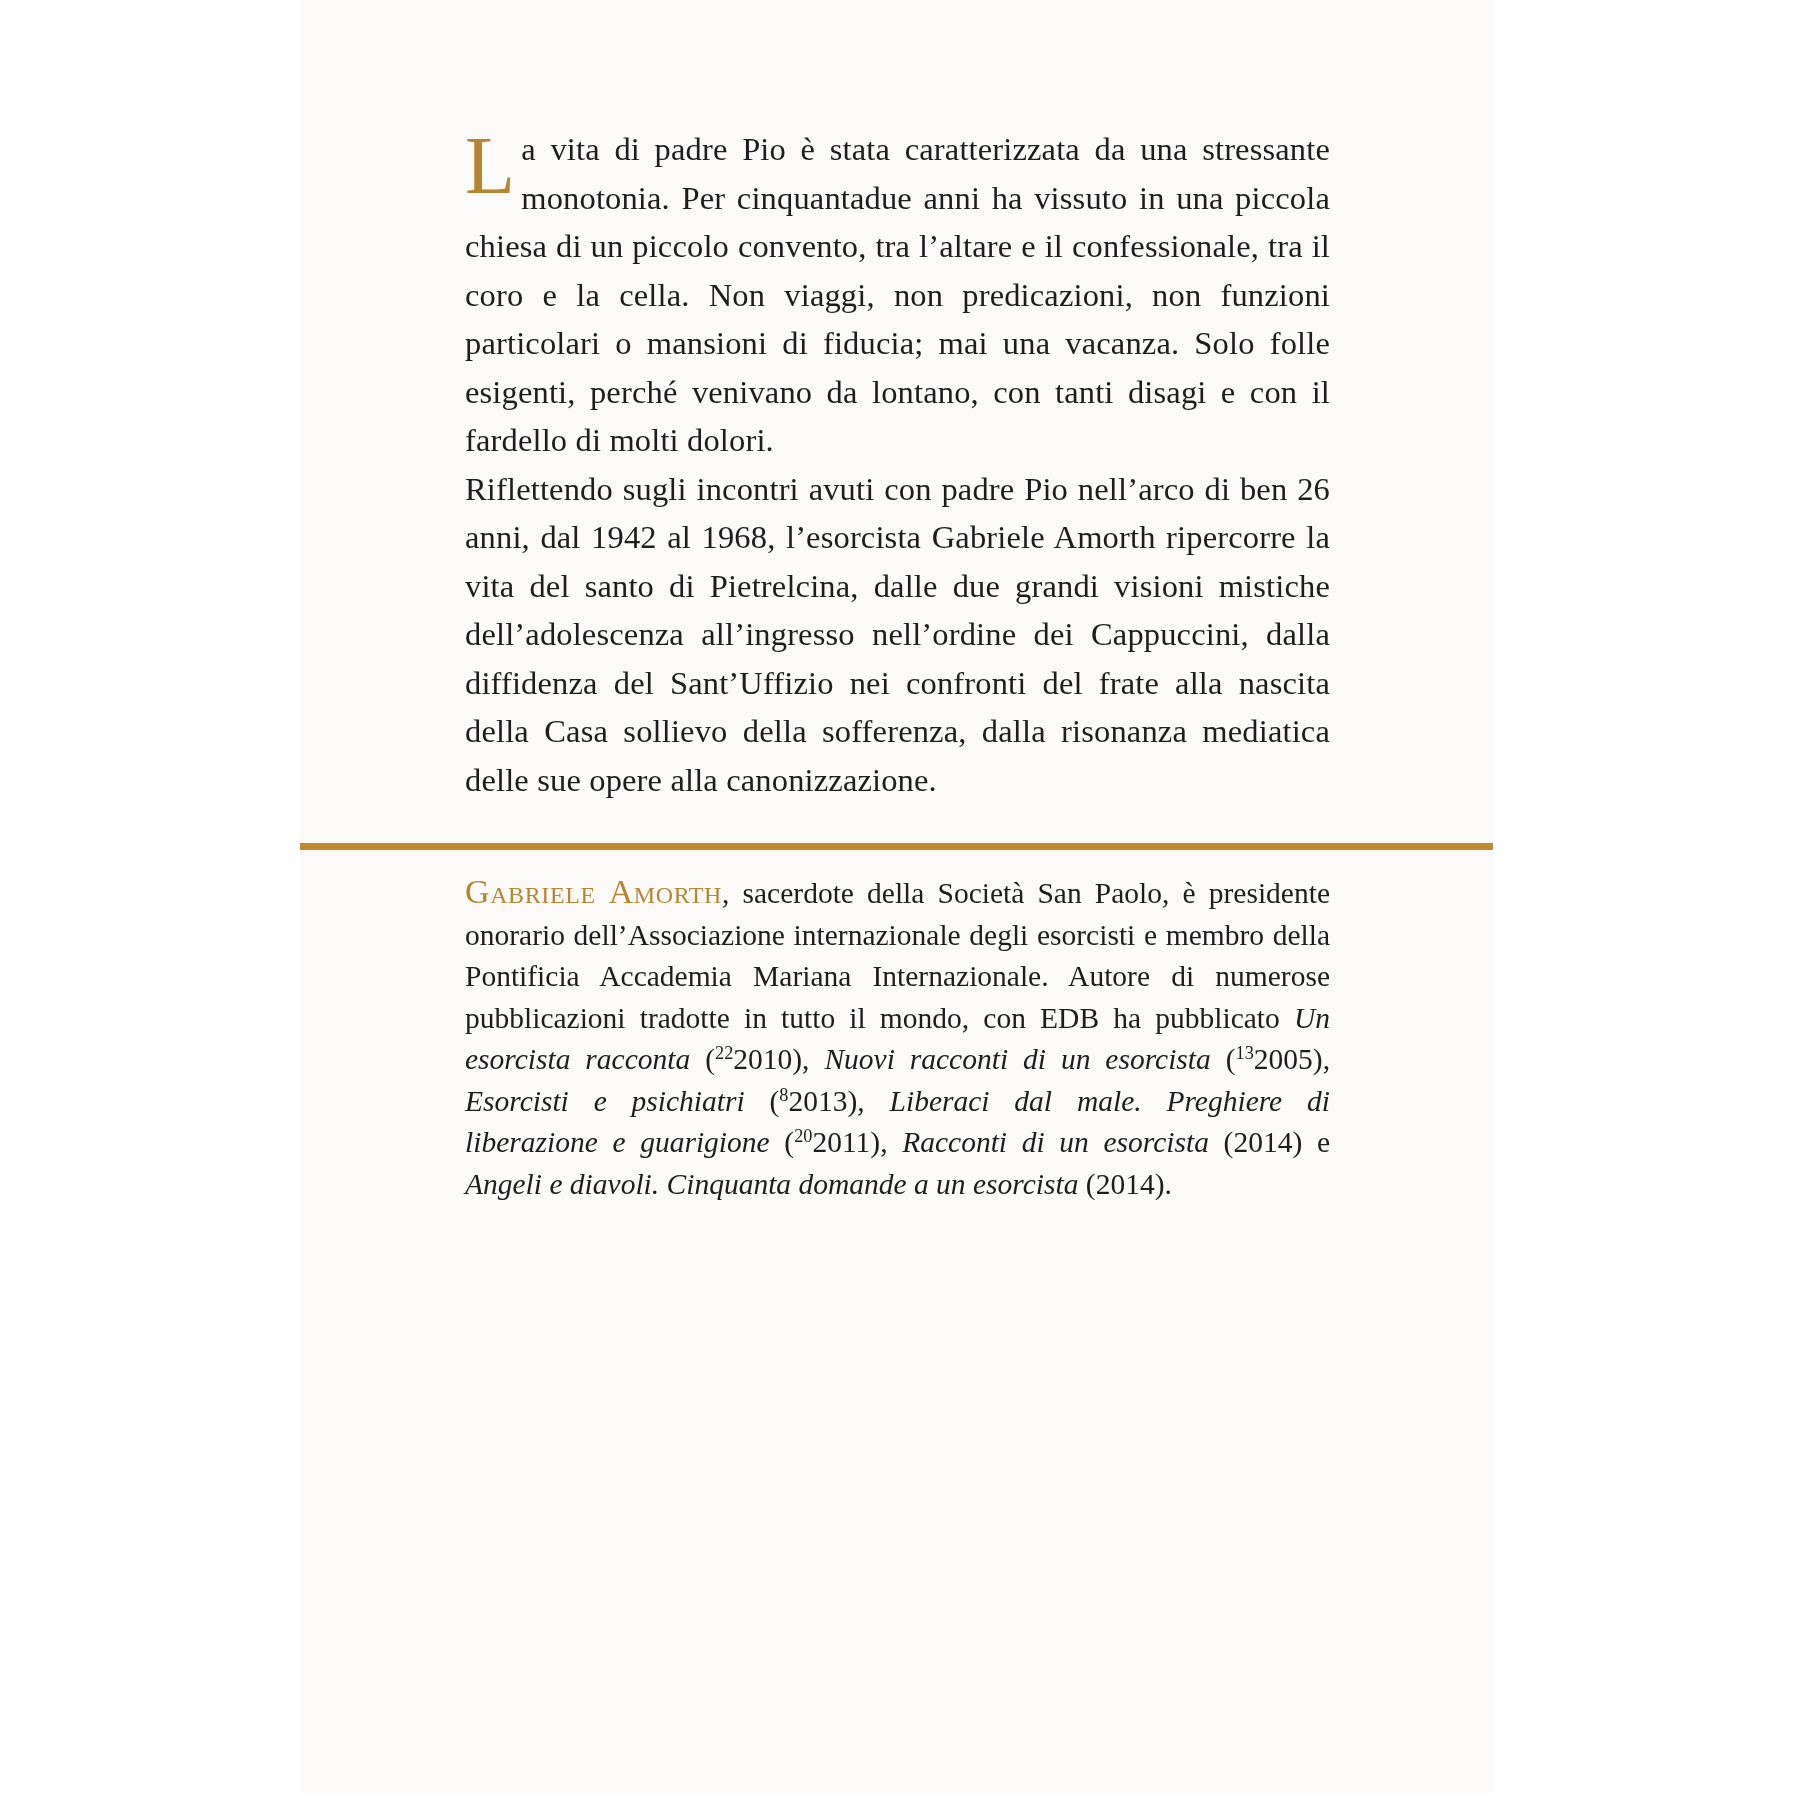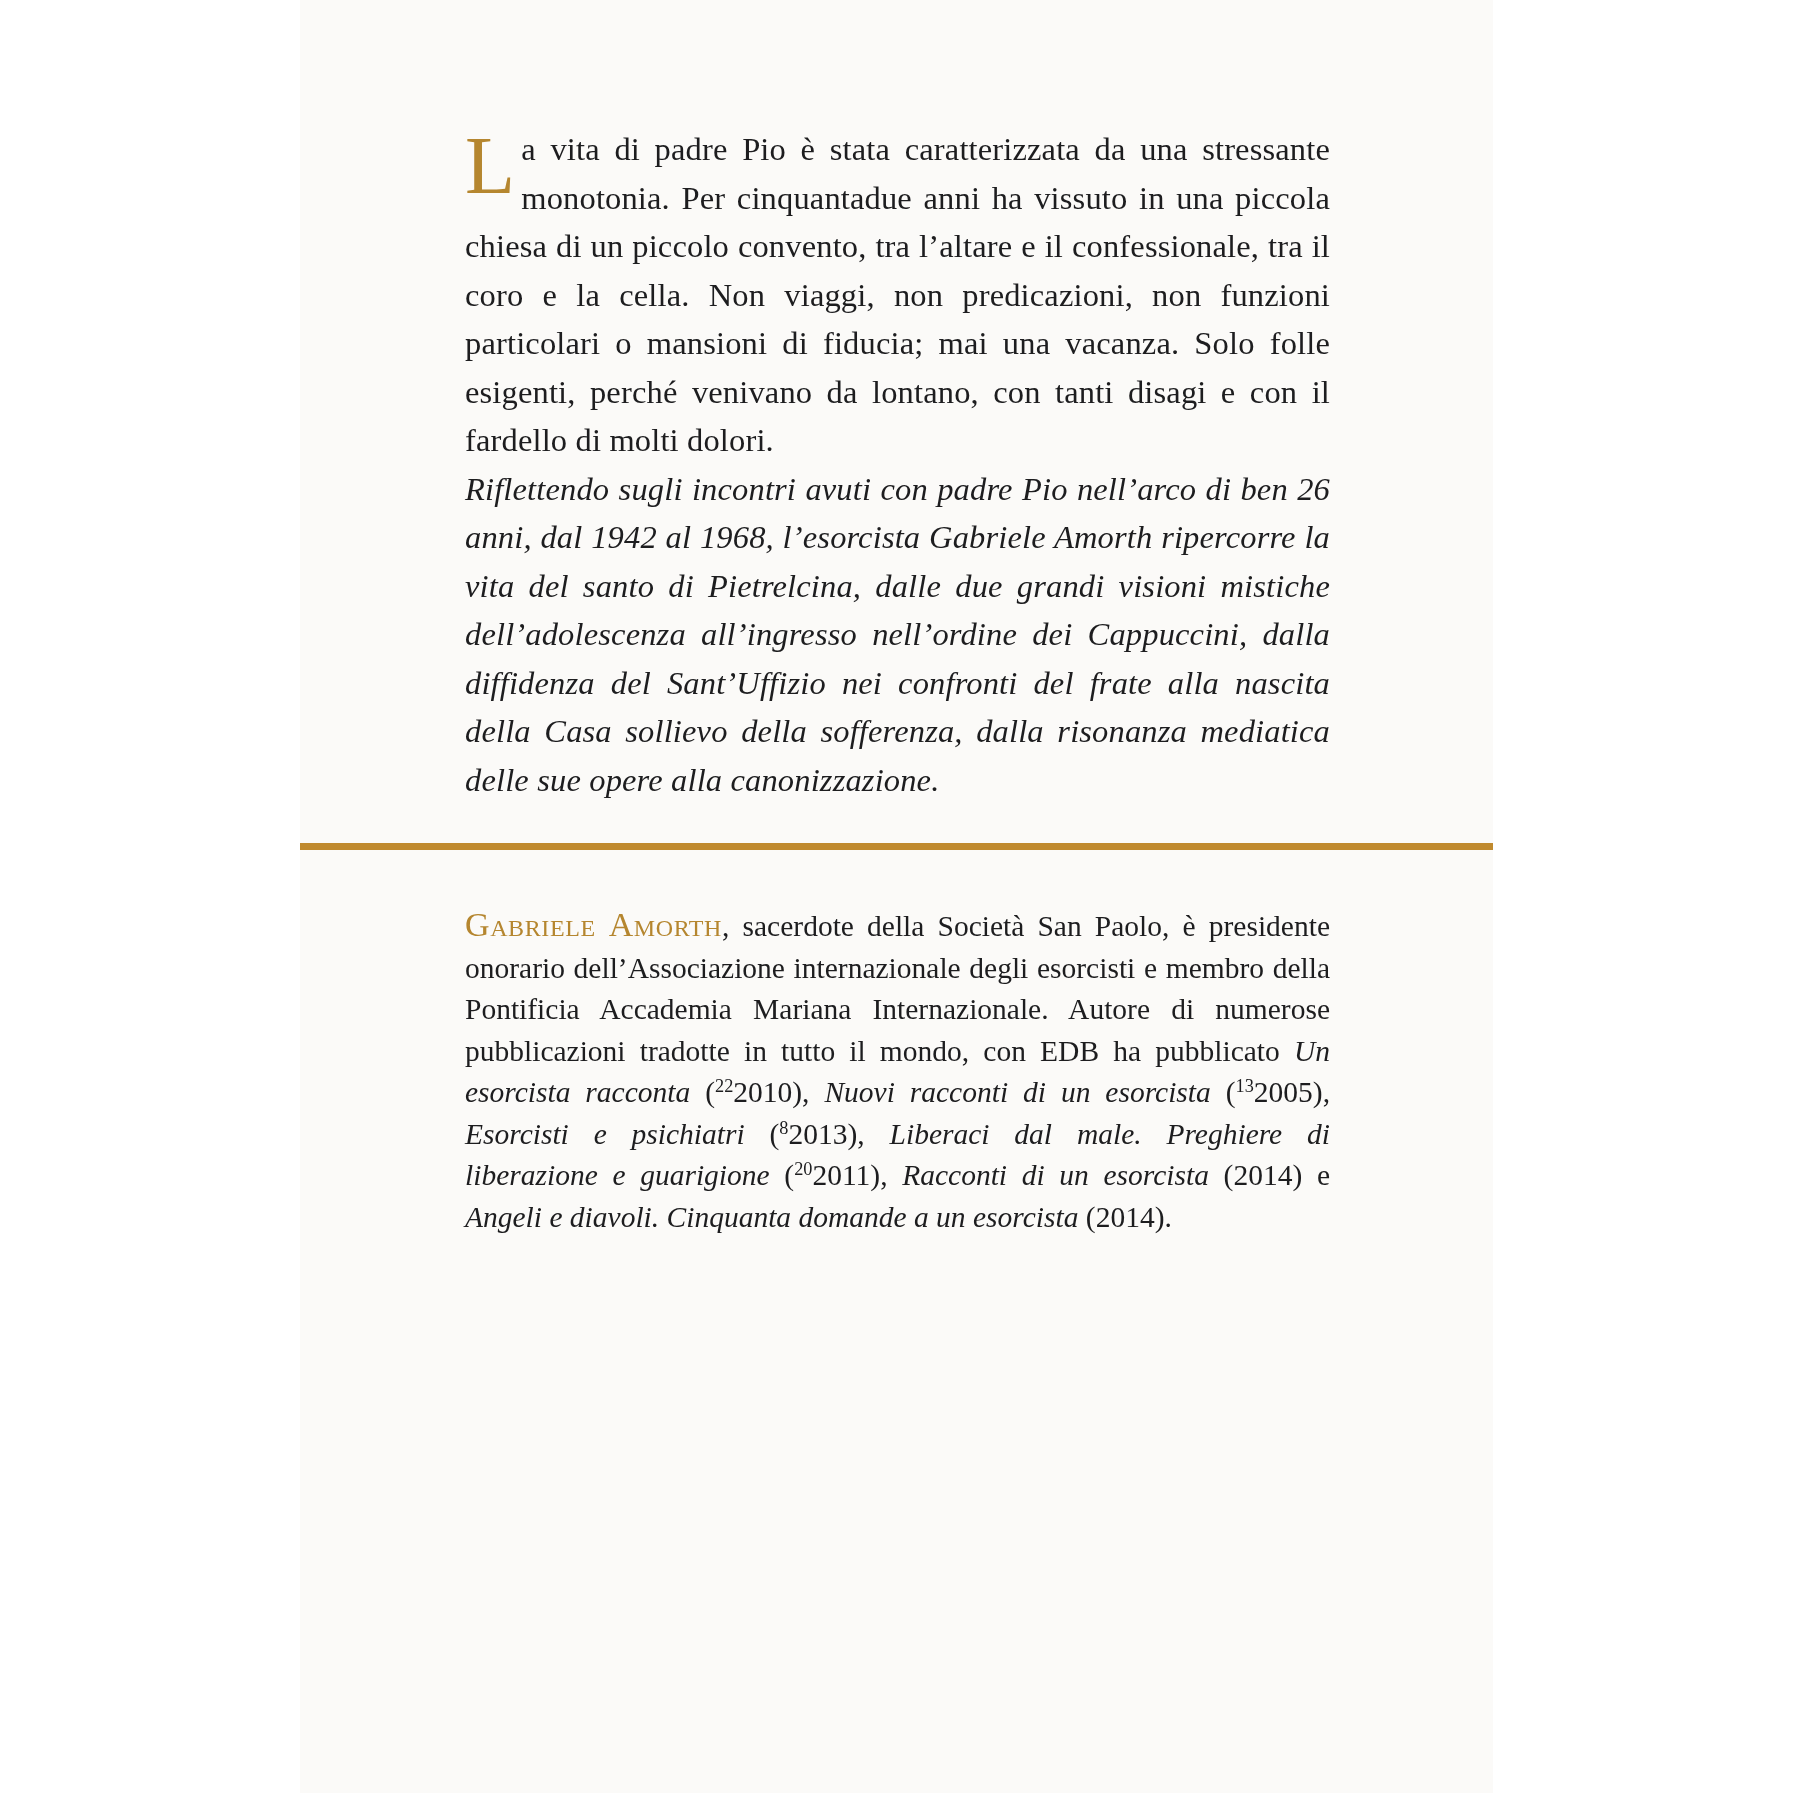--- a/index.html
+++ b/index.html
@@ -40,21 +40,20 @@
     line-height: 48.5px;
     text-align: justify;
     text-justify: inter-word;
     letter-spacing: 0.15px;
   }
   .blurb p {
     margin: 0;
   }
   .blurb p + p {
     text-indent: 0;
-    font-style: italic;
   }
   
   .dropcap-para {
     position: relative;
   }
   .dropcap {
     float: left;
     color: #b5862f;
     font-size: 82px;
     line-height: 66px;
@@ -66,21 +65,21 @@
     position: absolute;
     left: 0px;
     top: 843px;
     width: 1193px;
     height: 7px;
     background: #c08a2e;
   }
   .bio {
     position: absolute;
     left: 165px;
-    top: 904px;
+    top: 871px;
     width: 865px;
     color: #1d1d1f;
     font-size: 29.5px;
     line-height: 41.5px;
     text-align: justify;
     text-justify: inter-word;
   }
   .bio p { margin: 0; }
   .author-name {
     color: #b5862f;

